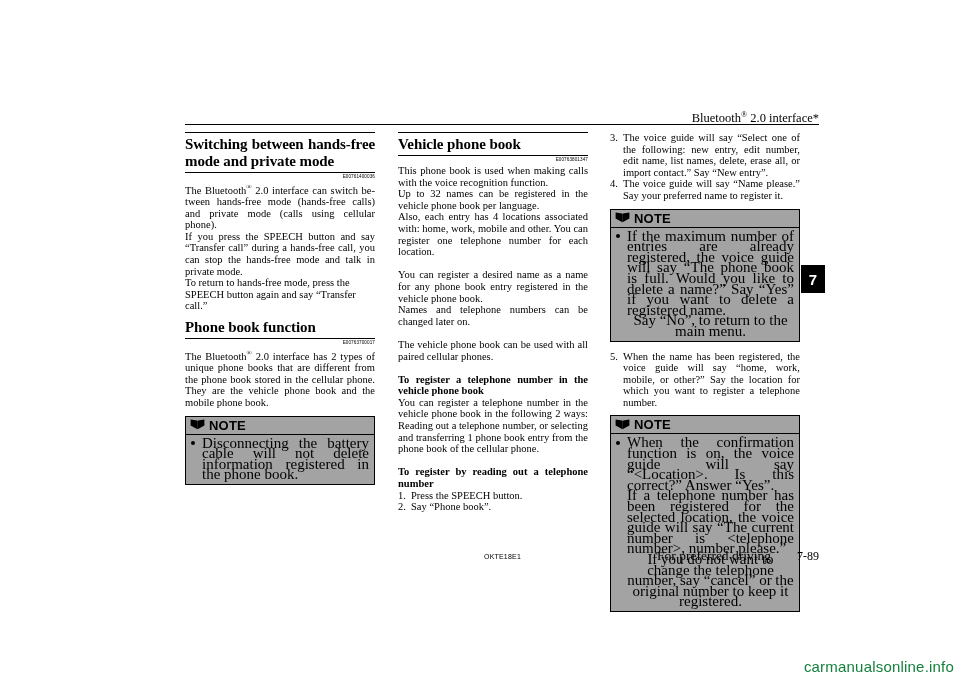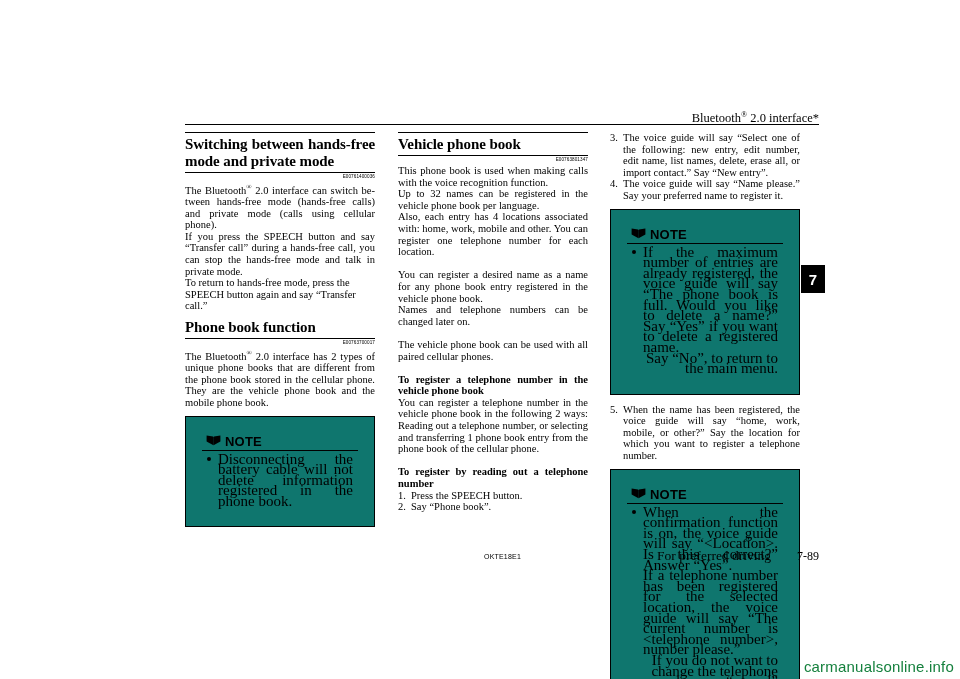--- a/index.html
+++ b/index.html
@@ -127,22 +127,22 @@
     top: 0;
     width: 12px;
     text-align: left;
   }
   ol.steps > li .txt { display: block; }
 
   
   .note {
     border: 1.2px solid #000;
     margin: 7px 0 0 0;
-    padding: 16px;
-    background: #0f766e;
+    padding: 0;
+    background: #a3a3a3;
   }
   .note-head {
     display: flex;
     align-items: center;
     gap: 4px;
     padding: 2px 4px 1px 4px;
     border-bottom: 1.2px solid #000;
   }
   .note-title {
     font-family: "Liberation Sans", sans-serif;
@@ -168,21 +168,21 @@
     top: 3.4px;
     width: 4.4px;
     height: 4.4px;
     background: #000;
     border-radius: 50%;
   }
   .bullet-row p {
     margin: 0;
     text-align: justify;
   }
-  .bullet-row p.last { text-align: right; }
+  .bullet-row p.last { text-align: center; }
 
   
   .chapter-tab {
     position: absolute;
     left: 801px;
     top: 265px;
     width: 24px;
     height: 28px;
     background: #000;
     color: #fff;

